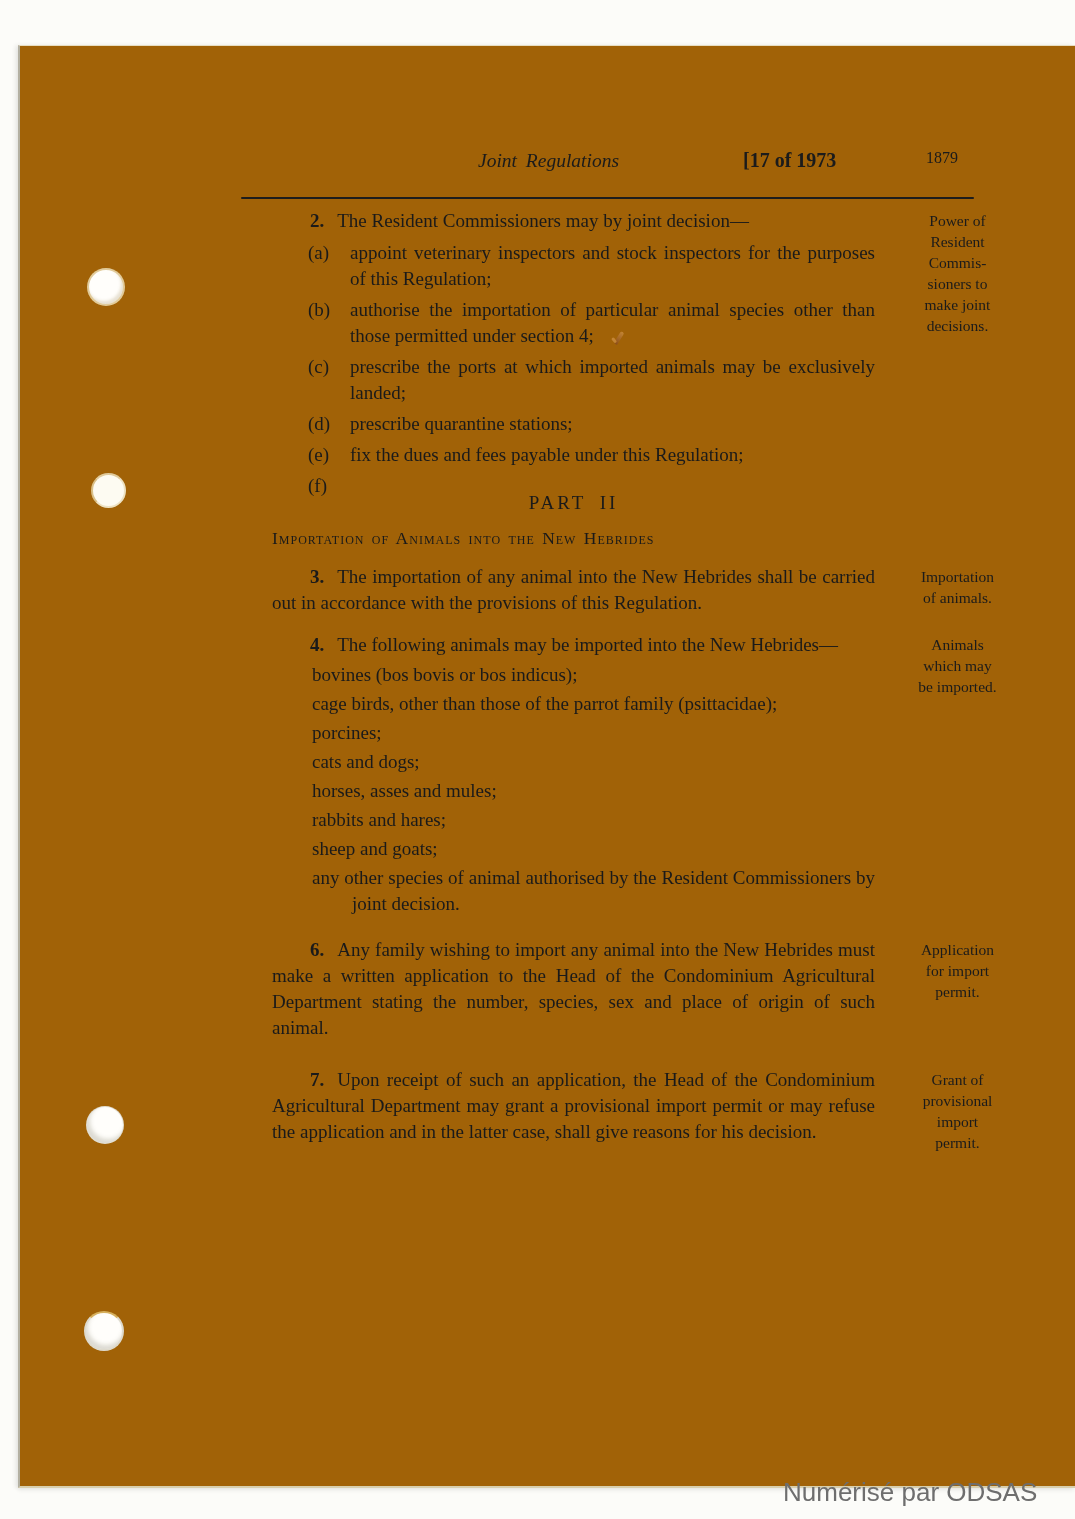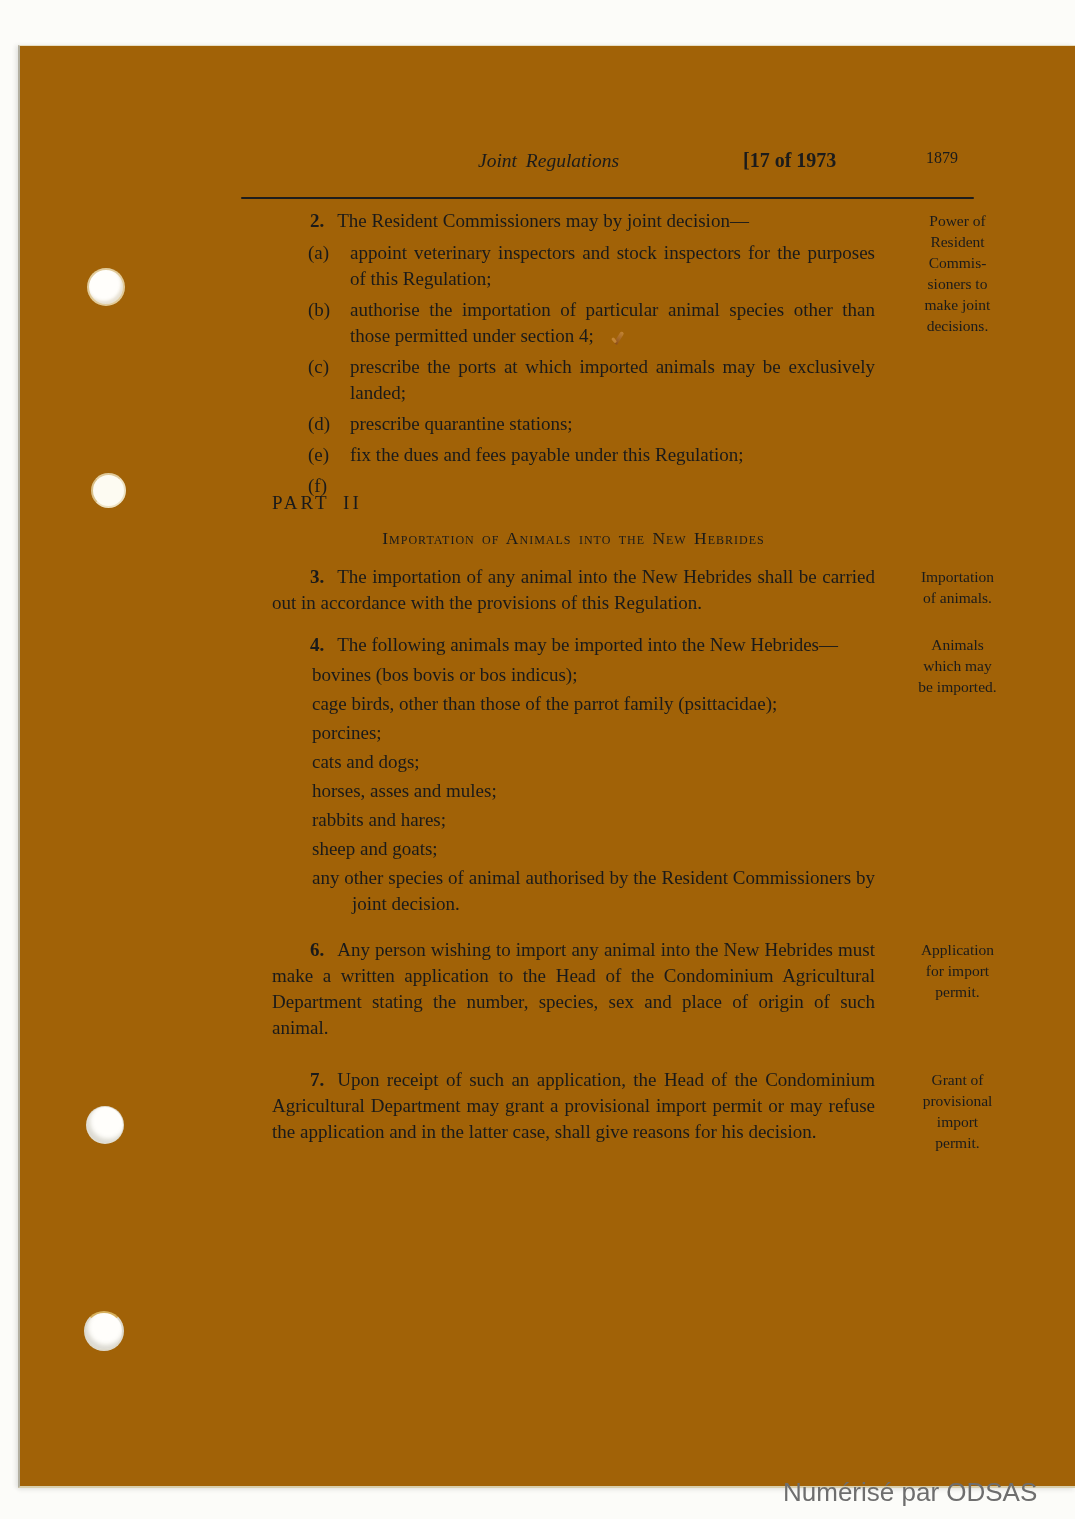--- a/index.html
+++ b/index.html
@@ -44,25 +44,25 @@
     text-align:justify;
     margin-left:25px;
   }
   .sec { position:relative; }
   .para { text-indent:38px; }
   .num { font-weight:bold; margin-right:13px; }
   .abc-list { margin-top:6px; }
   .abc-item { position:relative; padding-left:78px; margin-bottom:5px; }
   .abc-label { position:absolute; left:36px; top:0; }
   .part-heading {
-    margin-top:22px; text-align:left; text-indent:0;
+    margin-top:22px; text-align:center; text-indent:0;
     font-size:19px; letter-spacing:3px; word-spacing:6px;
   }
   .part-subheading {
-    margin-top:9px; text-align:center; text-indent:0;
+    margin-top:9px; text-align:left; text-indent:0;
     font-variant:small-caps; font-size:17.5px; letter-spacing:1px; word-spacing:2px;
   }
   .sec-3 { margin-top:13px; }
   .sec-4 { margin-top:16px; }
   .animal-list { margin-top:4px; }
   .animal-item {
     padding-left:80px; text-indent:-40px;
     line-height:26px; margin-bottom:3px; text-align:justify;
   }
   .sec-5 { margin-top:22px; }
@@ -175,21 +175,21 @@
         <div class="animal-item">sheep and goats;</div>
         <div class="animal-item">any other species of animal authorised by the Resident Commissioners by joint decision.</div>
       </div>
       <div class="note">Animals
 which may
 be imported.</div>
     </div>
 
 
     <div class="sec sec-6">
-      <p class="para"><span class="num">6.</span><span>Any person wishing to import any animal into the New Hebrides must make a written application to the Head of the Condominium Agricultural Department stating the number, species, sex and place of origin of such animal.</span></p>
+      <p class="para"><span class="num">6.</span><span>Any family wishing to import any animal into the New Hebrides must make a written application to the Head of the Condominium Agricultural Department stating the number, species, sex and place of origin of such animal.</span></p>
       <div class="note">Application
 for import
 permit.</div>
     </div>
 
     <div class="sec sec-7">
       <p class="para"><span class="num">7.</span><span>Upon receipt of such an application, the Head of the Condominium Agricultural Department may grant a provisional import permit or may refuse the application and in the latter case, shall give reasons for his decision.</span></p>
       <div class="note">Grant of
 provisional
 import

